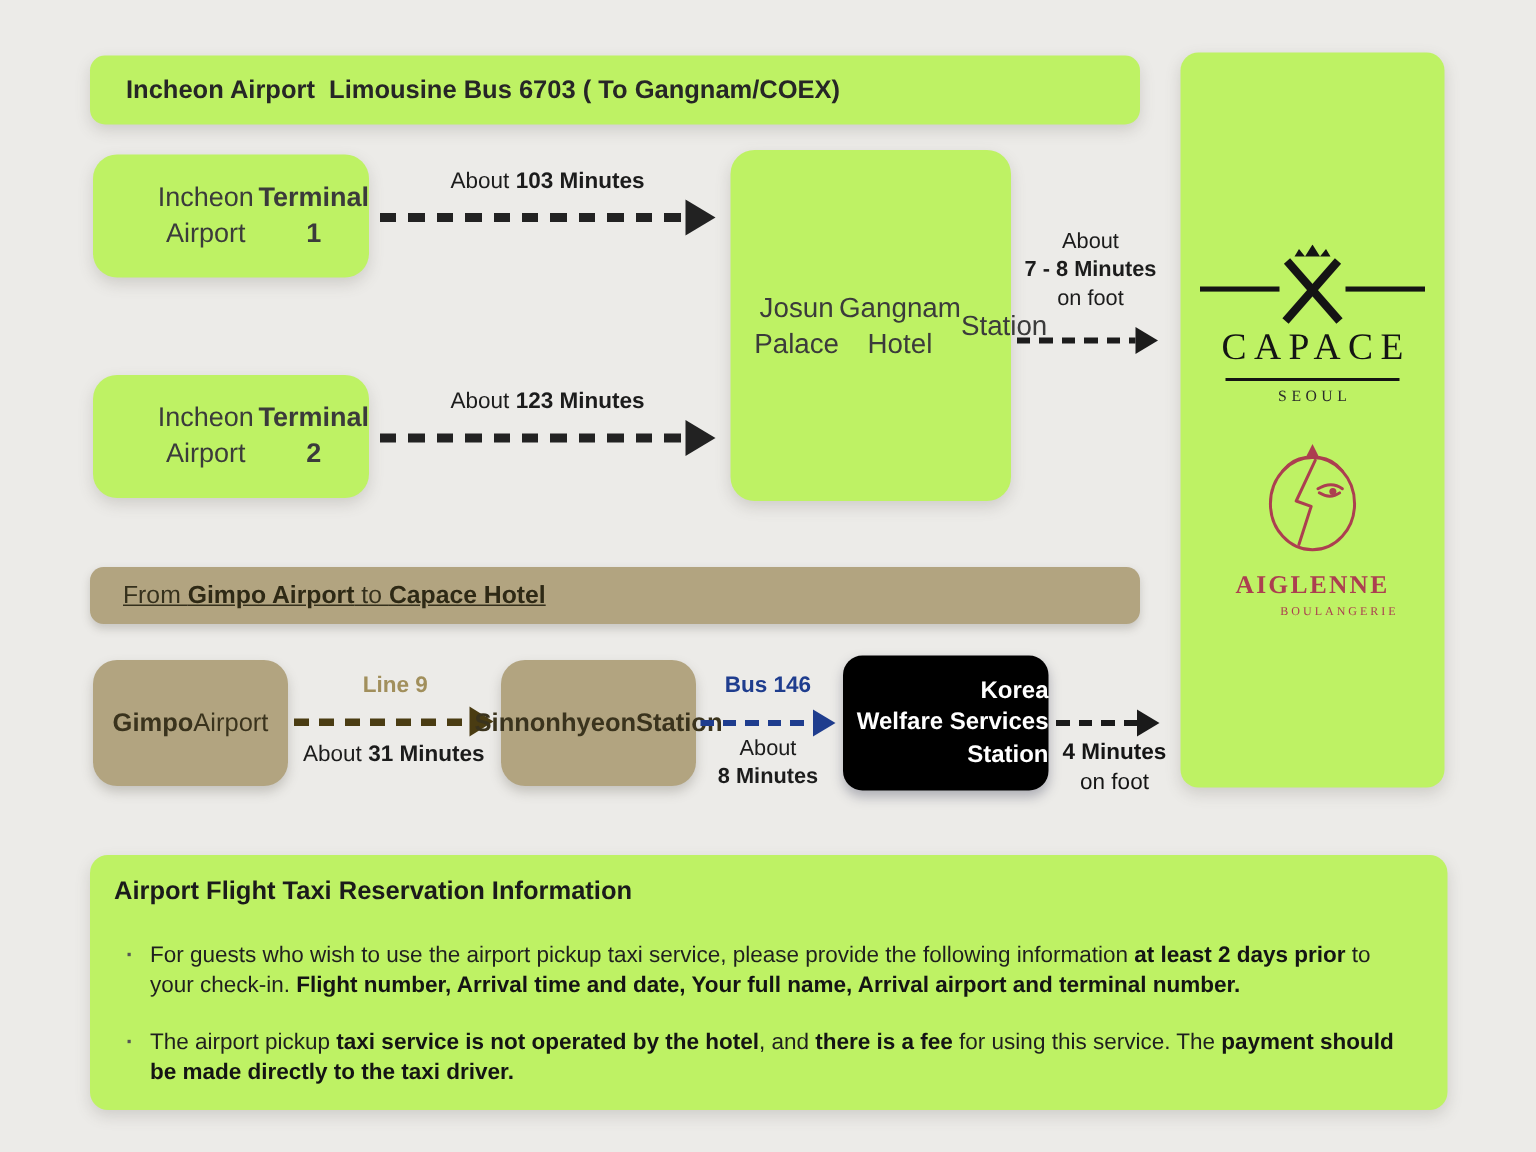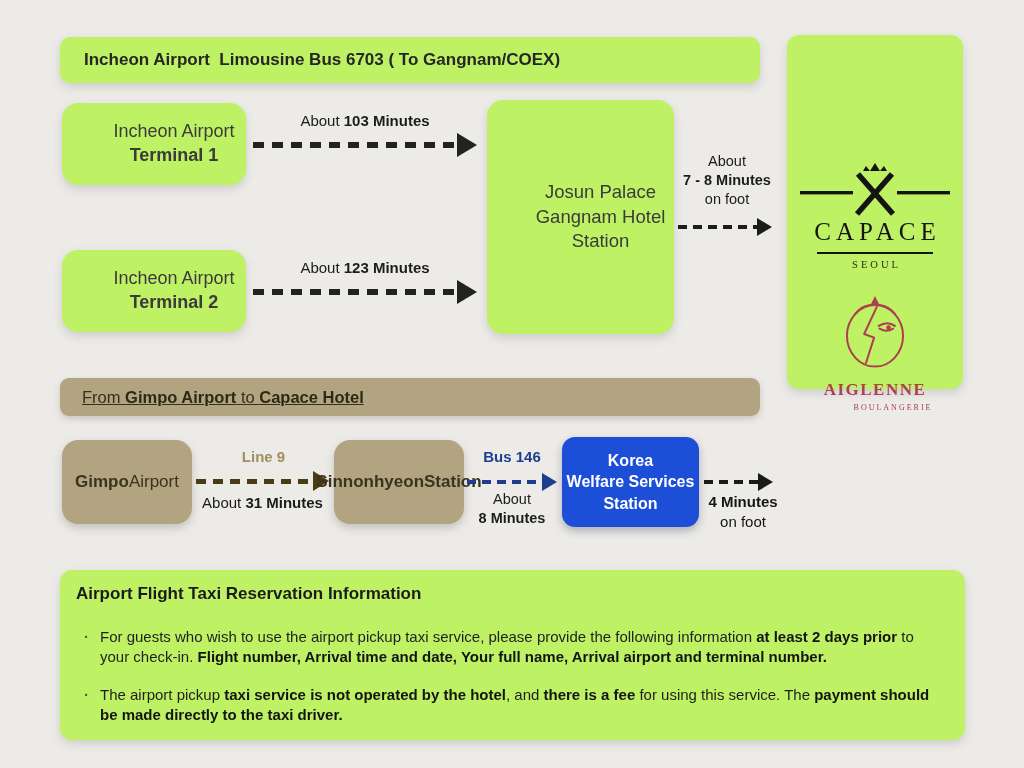--- a/index.html
+++ b/index.html
@@ -16,21 +16,21 @@
     position:absolute; background:#bef264; border-radius:14px;
     box-shadow:0 4px 10px rgba(95,90,78,.20);
   }
 
   
   .title-card {
     left:60px; top:37px; width:700px; height:46px; border-radius:10px;
     display:flex; align-items:center; padding:0 24px;
     font-size:17px; font-weight:700; color:#262626; white-space:pre;
   }
-  .node { display:flex; flex-direction:column; align-items:center; justify-content:center;
+  .node { display:flex; flex-direction:row; align-items:center; justify-content:center;
           text-align:center; line-height:1.32;padding-left:40px; }
   .t1 { left:62px; top:103px; width:184px; height:82px; font-size:18px; color:#3b3b3b; border-radius:16px; }
   .t2 { left:62px; top:250px; width:184px; height:82px; font-size:18px; color:#3b3b3b; border-radius:16px; }
   .node .bold { font-weight:700; }
 
   .josun { left:487px; top:100px; width:187px; height:234px; font-size:18.5px; color:#3b3b3b; border-radius:16px; }
 
   .leg-label { position:absolute; text-align:center; font-size:15px; color:#1c1c1c; }
   .lab1 { left:253px; top:112px; width:224px; }
   .lab2 { left:253px; top:259px; width:224px; }
@@ -49,21 +49,21 @@
 
   .arr1 { left:253px; top:133px; width:224px; }
   .arr2 { left:253px; top:280px; width:224px; }
 
   .walk1-text { position:absolute; left:668px; top:152px; width:118px; text-align:center;
                 font-size:14.5px; line-height:1.32; color:#1c1c1c; }
   .walk1-text .bold { font-weight:700; }
   .walk1-arrow { left:678px; top:218px; width:94px; --c:#1c1c1c; }
 
   
-  .brand-panel { left:787px; top:35px; width:176px; height:354px; border-radius:12px;
+  .brand-panel { left:787px; top:35px; width:176px; height:490px; border-radius:12px;
                  display:flex; flex-direction:column; align-items:center; }
   .capace-block { margin-top:128px; display:flex; flex-direction:column; align-items:center; }
   .capace-name { font-family:"Liberation Serif","DejaVu Serif",serif; font-size:25px;
                  letter-spacing:5px; color:#141414; margin-top:1px; text-indent:5px; }
   .capace-rule { width:116px; height:2px; background:#141414; margin-top:6px; }
   .capace-city { font-family:"Liberation Serif","DejaVu Serif",serif; font-size:10.5px;
                  letter-spacing:3px; color:#2a2a2a; margin-top:5px; text-indent:3px; }
   .aiglenne-block { margin-top:24px; display:flex; flex-direction:column; align-items:center; }
   .aiglenne-name { font-family:"Liberation Serif","DejaVu Serif",serif; font-weight:700;
                    font-size:17px; letter-spacing:1.5px; color:#AC3F50; margin-top:6px; }
@@ -88,22 +88,22 @@
   .leg1-label { left:196px; top:448px; width:135px; font-weight:700; color:#A18F5C; }
   .leg1-arrow { left:196px; top:471px; width:133px; --c:#4A3C12; }
   .leg1-duration { left:190px; top:494px; width:145px; }
 
   .leg2-label { left:462px; top:448px; width:100px; font-weight:700; color:#1F3D8E; }
   .leg2-arrow { left:467px; top:473px; width:90px; --c:#1F3D8E; }
   .leg2-duration { left:462px; top:490px; width:100px; font-size:14.5px; line-height:1.3; }
   .leg2-duration .bold { font-weight:700; }
 
   .korea-box { position:absolute; left:562px; top:437px; width:137px; height:90px;
-    background:#1d4ed8; border-radius:13px; color:#fff; font-weight:700; font-size:16px;
-    display:flex; flex-direction:column; align-items:center; justify-content:center;
+    background:#000000; border-radius:13px; color:#fff; font-weight:700; font-size:16px;
+    display:flex; flex-direction:column; align-items:flex-end; justify-content:center;
     text-align:center; line-height:1.35; box-shadow:0 4px 8px rgba(60,62,90,.35); }
 
   .leg3-arrow { left:704px; top:473px; width:69px; --c:#1a1a1a; }
   .leg3-text { left:696px; top:492px; width:94px; line-height:1.3; color:#151515; }
   .leg3-text .bold { font-weight:700; }
 
   
   .taxi-card { left:60px; top:570px; width:905px; height:170px; border-radius:12px;
                padding:14px 30px 0 16px; }
   .taxi-title { font-size:17px; font-weight:700; color:#1b1b1b; }

